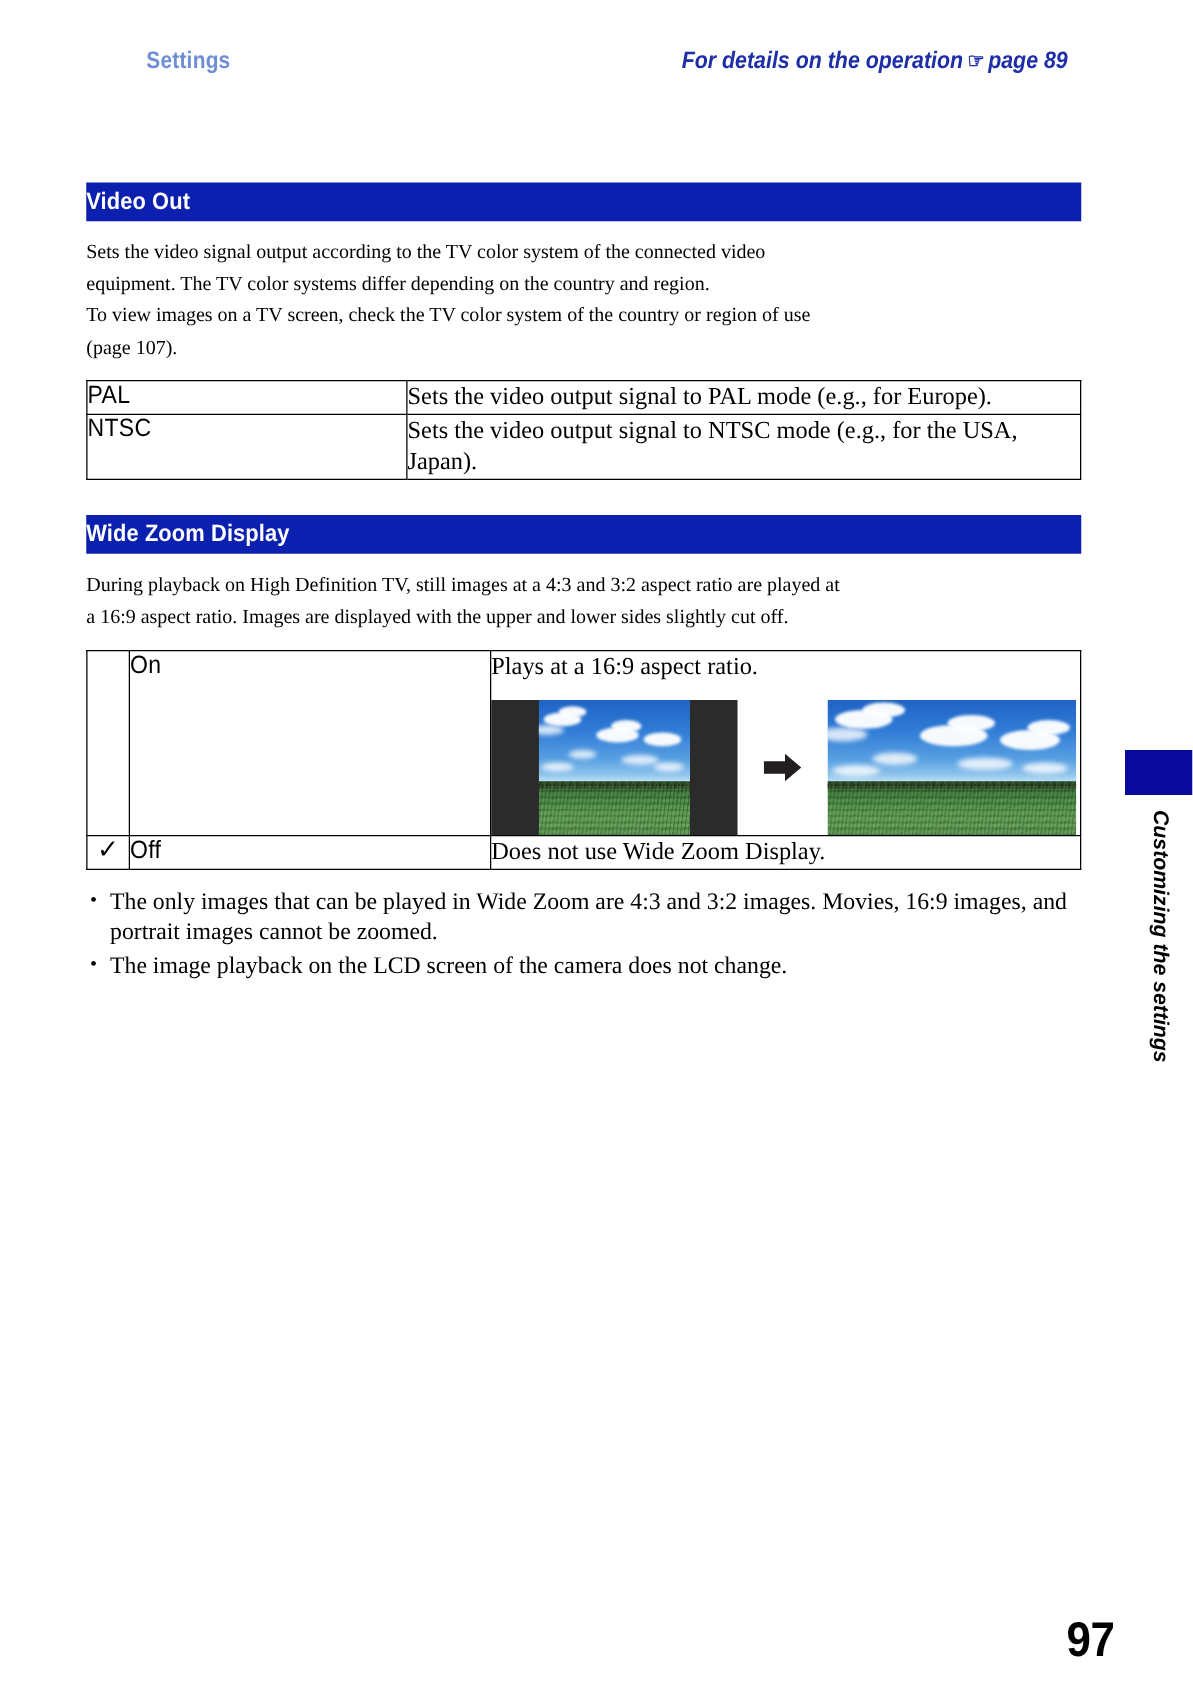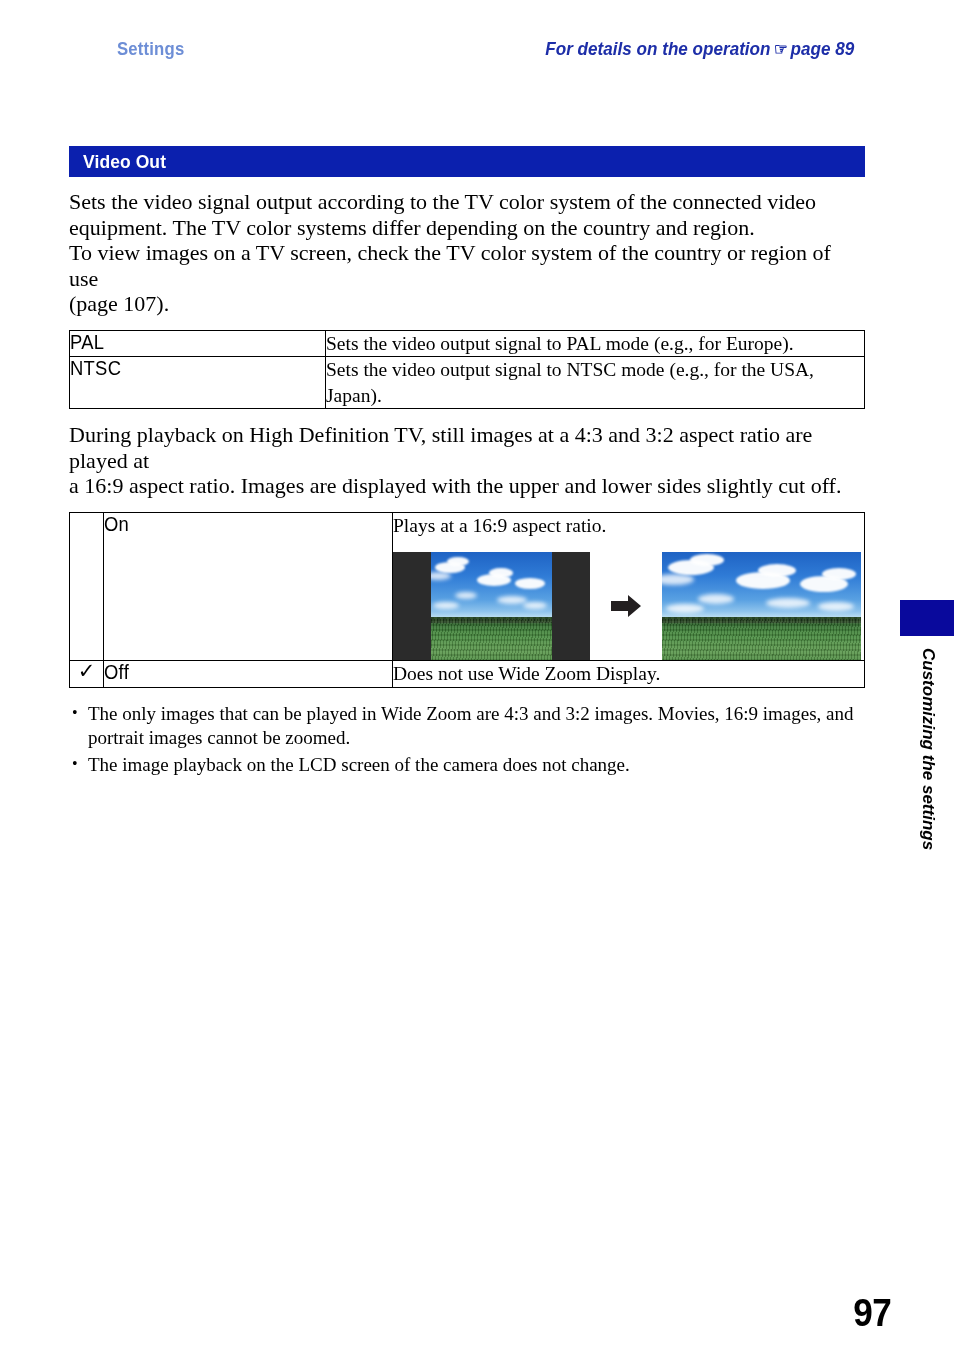--- a/index.html
+++ b/index.html
@@ -64,32 +64,31 @@
     top: 146px;
     width: 796px;
   }
 
   
   .sectionbar {
     background: #0b20ae;
     color: #ffffff;
     height: 31px;
     line-height: 31px;
-    padding-left: 14px;
     font-family: "Liberation Sans Narrow", "Liberation Sans", sans-serif;
     font-weight: bold;
     font-size: 19px;
     letter-spacing: 0.1px;
     box-sizing: border-box;
   }
   .sectionbar span { display: inline-block; transform: scaleX(0.92); transform-origin: left center; }
 
   
   .para {
-    font-size: 22px;
+    font-size: 16px;
     line-height: 25.5px;
     margin: 12px 0 0 0;
     text-align: left;
   }
   .para.tight { margin-top: 13px; }
 
   
   table.opt {
     border-collapse: collapse;
     width: 796px;
@@ -321,20 +320,23 @@
         <td class="opt-col">
           <span class="opt-label">NTSC</span>
         </td>
         <td class="desc-col">
           <div class="desc-text">Sets the video output signal to NTSC mode (e.g., for the USA, Japan).</div>
         </td>
       </tr>
     </tbody>
   </table>
 
+  <div class="sectionbar" style="margin-top:28px;">
+    <span>Wide Zoom Display</span>
+  </div>
 
   <p class="para tight">
     <span>During playback on High Definition TV, still images at a 4:3 and 3:2 aspect ratio are played at</span><br>
     <span>a 16:9 aspect ratio. Images are displayed with the upper and lower sides slightly cut off.</span>
   </p>
 
   <table class="opt">
     <tbody>
       <tr>
         <td class="check-col">

